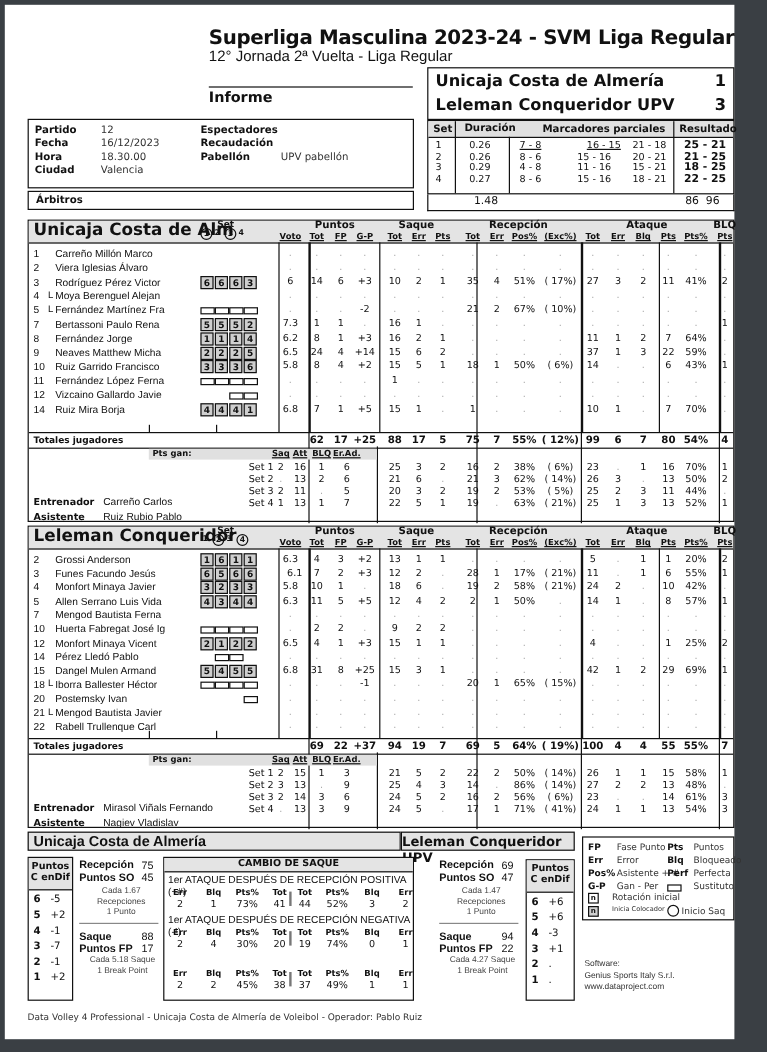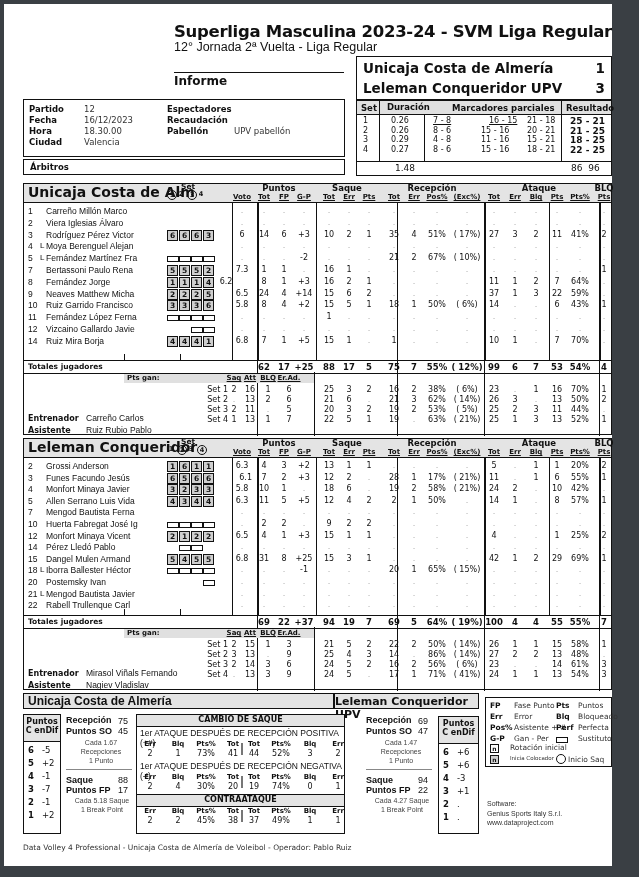--- a/index.html
+++ b/index.html
@@ -320,21 +320,21 @@
         <span class="cell" style="left:570px;">1</span>
       </div>
       <div class="prow" style="top:92.80000000000001px;">
         <span class="pnum">8</span>
         <span class="abs" style="left:16px;font-size:8px;font-family:&quot;Liberation Sans&quot;,sans-serif;"></span>
         <span class="pname">Fernández Jorge</span>
         <span class="setbox filled" style="left:143px;top:0;">1</span>
         <span class="setbox filled" style="left:155px;top:0;">1</span>
         <span class="setbox filled" style="left:167px;top:0;">1</span>
         <span class="setbox filled" style="left:179px;top:0;">4</span>
-        <span class="cell" style="left:192px;">6.2</span>
+        <span class="cell" style="left:208px;">6.2</span>
         <span class="cell" style="left:230px;width:20px;">8</span>
         <span class="cell" style="left:250px;width:20px;">1</span>
         <span class="cell" style="left:270px;width:20px;">+3</span>
         <span class="cell" style="left:295px;width:20px;">16</span>
         <span class="cell" style="left:315px;width:20px;">2</span>
         <span class="cell" style="left:335px;width:20px;">1</span>
         <span class="cell dot" style="left:360px;width:20px;">.</span>
         <span class="cell dot" style="left:380px;width:20px;">.</span>
         <span class="cell dot" style="left:403px;width:20px;">.</span>
         <span class="cell dot" style="left:426px;width:34px;">.</span>
@@ -481,21 +481,21 @@
         <span class="cell" style="left:294px;width:22px;top:1px;">88</span>
         <span class="cell" style="left:314px;width:22px;top:1px;">17</span>
         <span class="cell" style="left:334px;width:22px;top:1px;">5</span>
         <span class="cell" style="left:359px;width:22px;top:1px;">75</span>
         <span class="cell" style="left:379px;width:22px;top:1px;">7</span>
         <span class="cell" style="left:402px;width:22px;top:1px;">55%</span>
         <span class="cell" style="left:426px;width:34px;top:1px;">( 12%)</span>
         <span class="cell" style="left:459px;width:22px;top:1px;">99</span>
         <span class="cell" style="left:480px;width:22px;top:1px;">6</span>
         <span class="cell" style="left:501px;width:22px;top:1px;">7</span>
-        <span class="cell" style="left:522px;width:22px;top:1px;">53</span>
+        <span class="cell" style="left:522px;width:22px;top:1px;">80</span>
         <span class="cell" style="left:545px;width:22px;top:1px;">54%</span>
         <span class="cell" style="left:570px;top:1px;">4</span>
       </div>
       <div class="abs" style="left:100px;top:190px;width:190px;height:9px;background:#e0e0e0;font-size:7px;font-weight:bold;">
         <span class="abs" style="left:3px;top:0;">Pts gan:</span>
         <span class="abs" style="left:98px;width:24px;text-align:center;text-decoration:underline;top:0;">Saq</span>
         <span class="abs" style="left:114px;width:24px;text-align:center;text-decoration:underline;top:0;">Att</span>
         <span class="abs" style="left:132px;width:24px;text-align:center;text-decoration:underline;top:0;">BLQ</span>
         <span class="abs" style="left:153px;width:24px;text-align:center;text-decoration:underline;top:0;">Er.Ad.</span>
       </div>
@@ -1150,21 +1150,20 @@
       <span class="abs" style="left:190px;width:22px;text-align:center;top:58px;font-size:7px;font-weight:bold;">Err</span>
       <span class="abs" style="left:2px;width:22px;text-align:center;top:67px;font-size:8px;">2</span>
       <span class="abs" style="left:30px;width:22px;text-align:center;top:67px;font-size:8px;">4</span>
       <span class="abs" style="left:58px;width:22px;text-align:center;top:67px;font-size:8px;">30%</span>
       <span class="abs" style="left:85px;width:22px;text-align:center;top:67px;font-size:8px;">20</span>
       <span class="abs" style="left:106px;width:22px;text-align:center;top:67px;font-size:8px;">19</span>
       <span class="abs" style="left:133px;width:22px;text-align:center;top:67px;font-size:8px;">74%</span>
       <span class="abs" style="left:162px;width:22px;text-align:center;top:67px;font-size:8px;">0</span>
       <span class="abs" style="left:190px;width:22px;text-align:center;top:67px;font-size:8px;">1</span>
       <div class="vline2" style="left:104px;top:61px;height:12px;border-color:#777;"></div>
-      <div class="graybar" style="position:absolute;left:0;right:0;top:79px;height:11px;border-bottom:1px solid #111;border-top:1px solid #111;font-size:8px;font-weight:bold;text-align:center;">CONTRAATAQUE</div>
       <span class="abs" style="left:2px;width:22px;text-align:center;top:92px;font-size:7px;font-weight:bold;">Err</span>
       <span class="abs" style="left:30px;width:22px;text-align:center;top:92px;font-size:7px;font-weight:bold;">Blq</span>
       <span class="abs" style="left:58px;width:22px;text-align:center;top:92px;font-size:7px;font-weight:bold;">Pts%</span>
       <span class="abs" style="left:85px;width:22px;text-align:center;top:92px;font-size:7px;font-weight:bold;">Tot</span>
       <span class="abs" style="left:106px;width:22px;text-align:center;top:92px;font-size:7px;font-weight:bold;">Tot</span>
       <span class="abs" style="left:133px;width:22px;text-align:center;top:92px;font-size:7px;font-weight:bold;">Pts%</span>
       <span class="abs" style="left:162px;width:22px;text-align:center;top:92px;font-size:7px;font-weight:bold;">Blq</span>
       <span class="abs" style="left:190px;width:22px;text-align:center;top:92px;font-size:7px;font-weight:bold;">Err</span>
       <span class="abs" style="left:2px;width:22px;text-align:center;top:101px;font-size:8px;">2</span>
       <span class="abs" style="left:30px;width:22px;text-align:center;top:101px;font-size:8px;">2</span>

